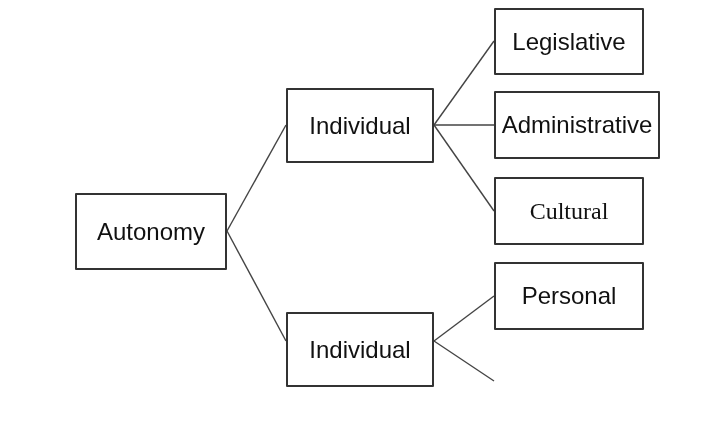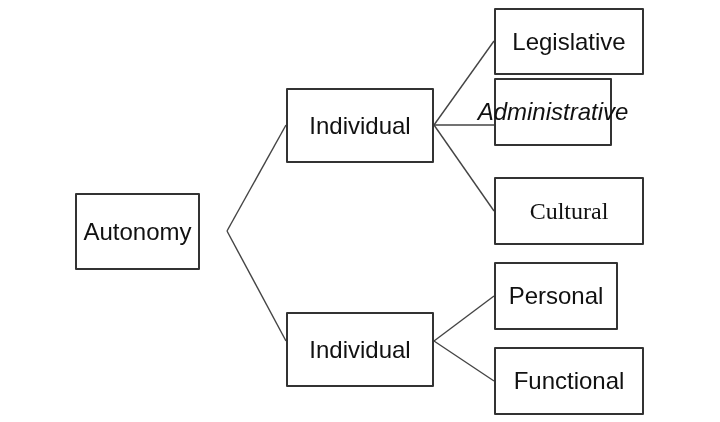--- a/index.html
+++ b/index.html
@@ -29,29 +29,29 @@
     border: 2px solid #333333;
     border-radius: 1px;
     display: flex;
     align-items: center;
     justify-content: center;
     font-size: 24px;
     color: #111111;
     text-align: center;
   }
   
-  .n-autonomy      { left: 75px;  top: 193px; width: 125px; height: 77px; }
+  .n-autonomy      { left: 75px;  top: 193px; width: 152px; height: 77px; }
   
   .n-collective    { left: 286px; top: 88px;  width: 148px; height: 75px; }
   .n-individual    { left: 286px; top: 312px; width: 148px; height: 75px; }
   
   .n-legislative   { left: 494px; top: 8px;   width: 150px; height: 67px; }
-  .n-administrative{ left: 494px; top: 78px;  width: 118px; height: 68px; font-style: italic; }
+  .n-administrative{ left: 494px; top: 91px;  width: 166px; height: 68px; }
   .n-cultural      { left: 494px; top: 177px; width: 150px; height: 68px; font-family: Liberation Serif, serif; }
-  .n-personal      { left: 494px; top: 262px; width: 124px; height: 68px; }
+  .n-personal      { left: 494px; top: 262px; width: 150px; height: 68px; }
   .n-functional    { left: 494px; top: 347px; width: 150px; height: 68px; }
 </style>
 </head>
 <body>
 
 <div class="canvas">
 
   <svg class="edges" viewBox="0 0 720 422" xmlns="http://www.w3.org/2000/svg">
     <line x1="227" y1="231" x2="286" y2="125" stroke="#444444" stroke-width="1.4"></line>
     <line x1="227" y1="231" x2="286" y2="341" stroke="#444444" stroke-width="1.4"></line>
@@ -83,17 +83,14 @@
   </div>
 
   <div class="node n-cultural">
     <span>Cultural</span>
   </div>
 
   <div class="node n-personal">
     <span>Personal</span>
   </div>
 
-  <div class="node n-functional">
-    <span>Functional</span>
-  </div>
 
 </div>
 
 </body></html>

